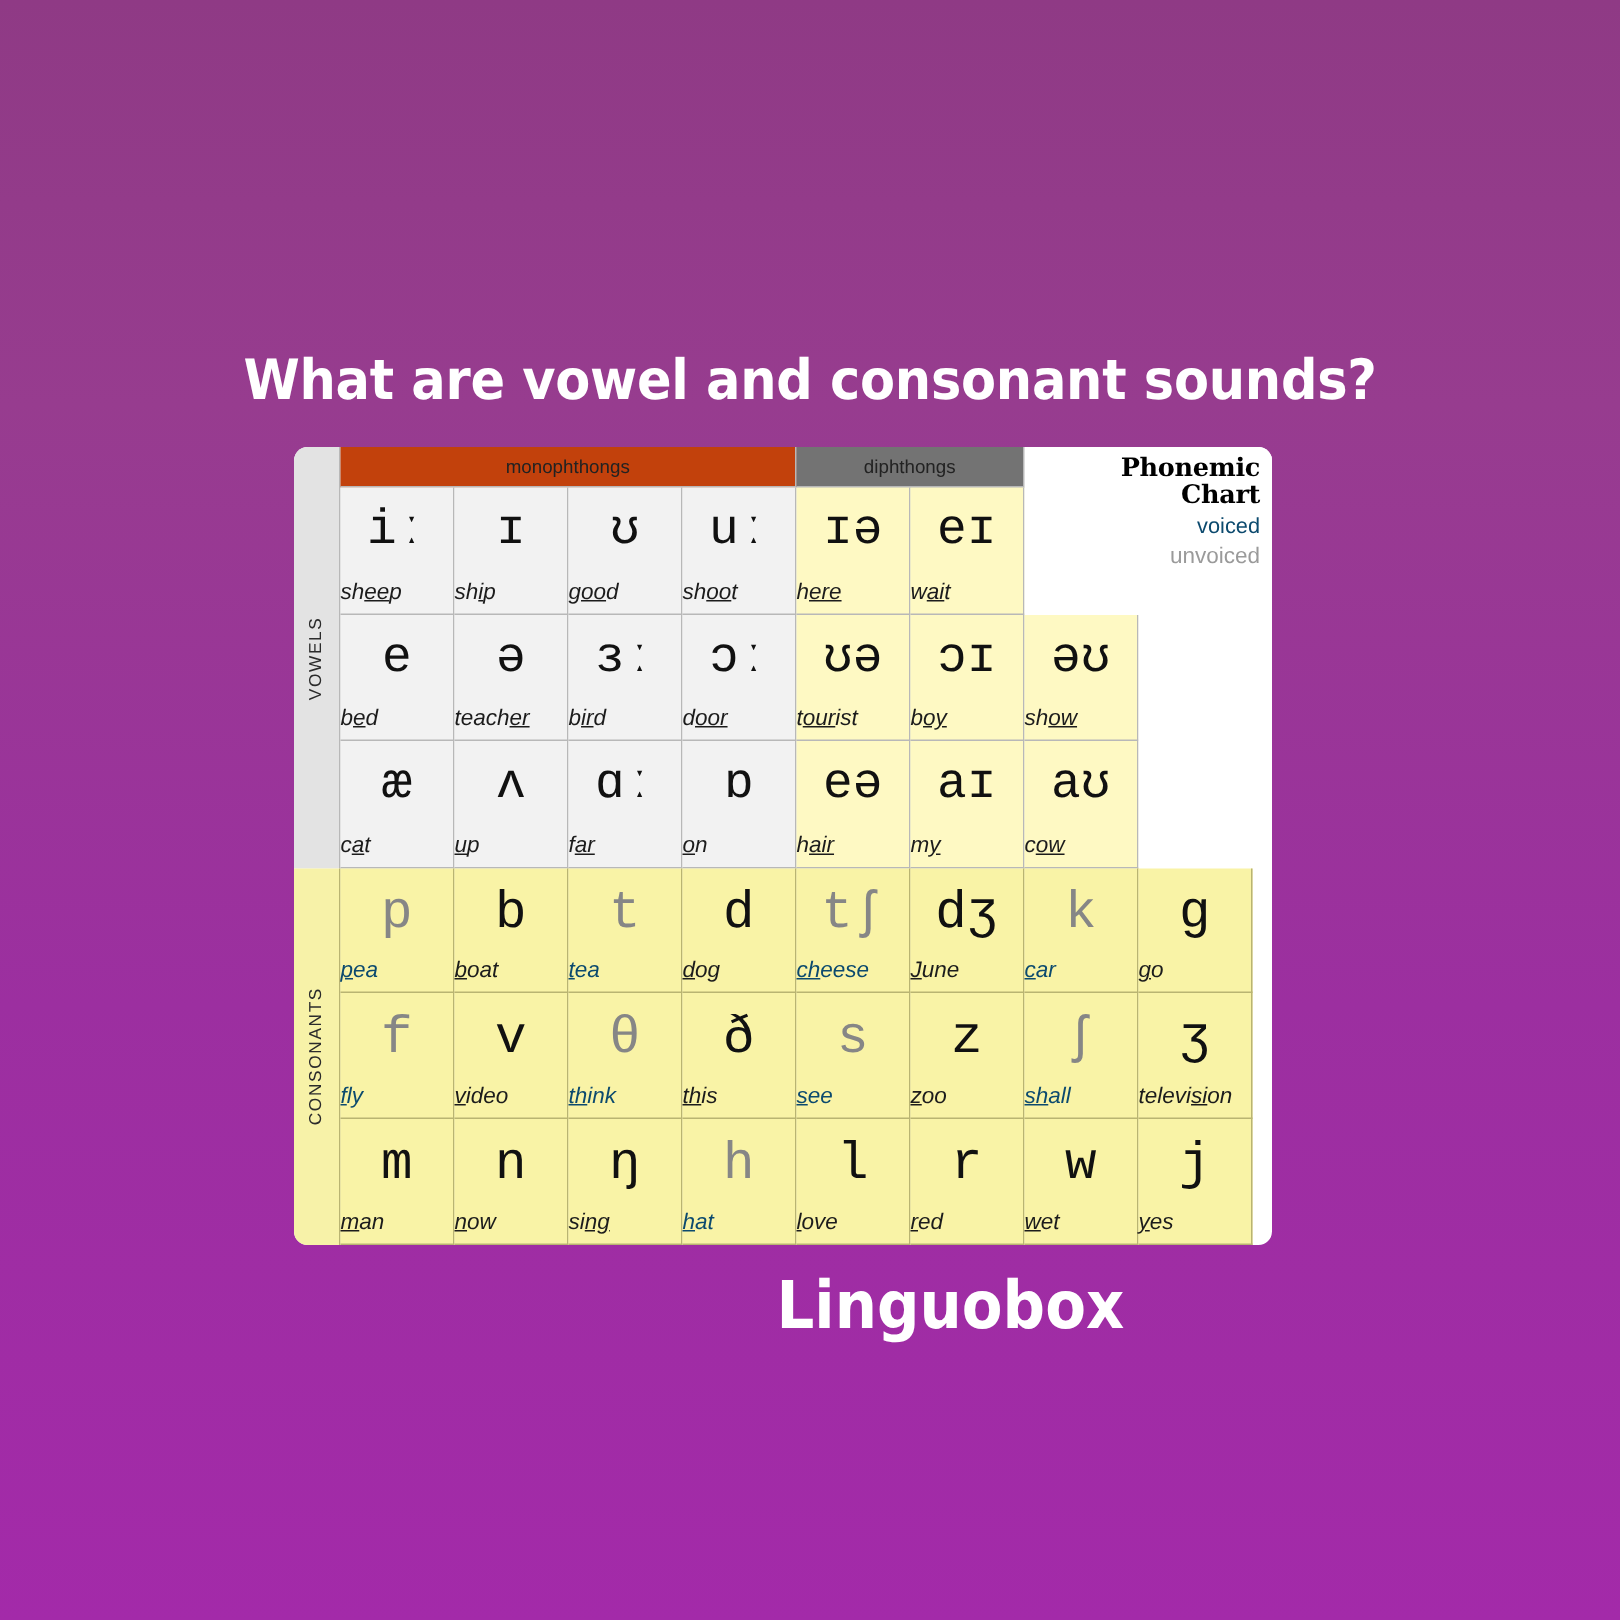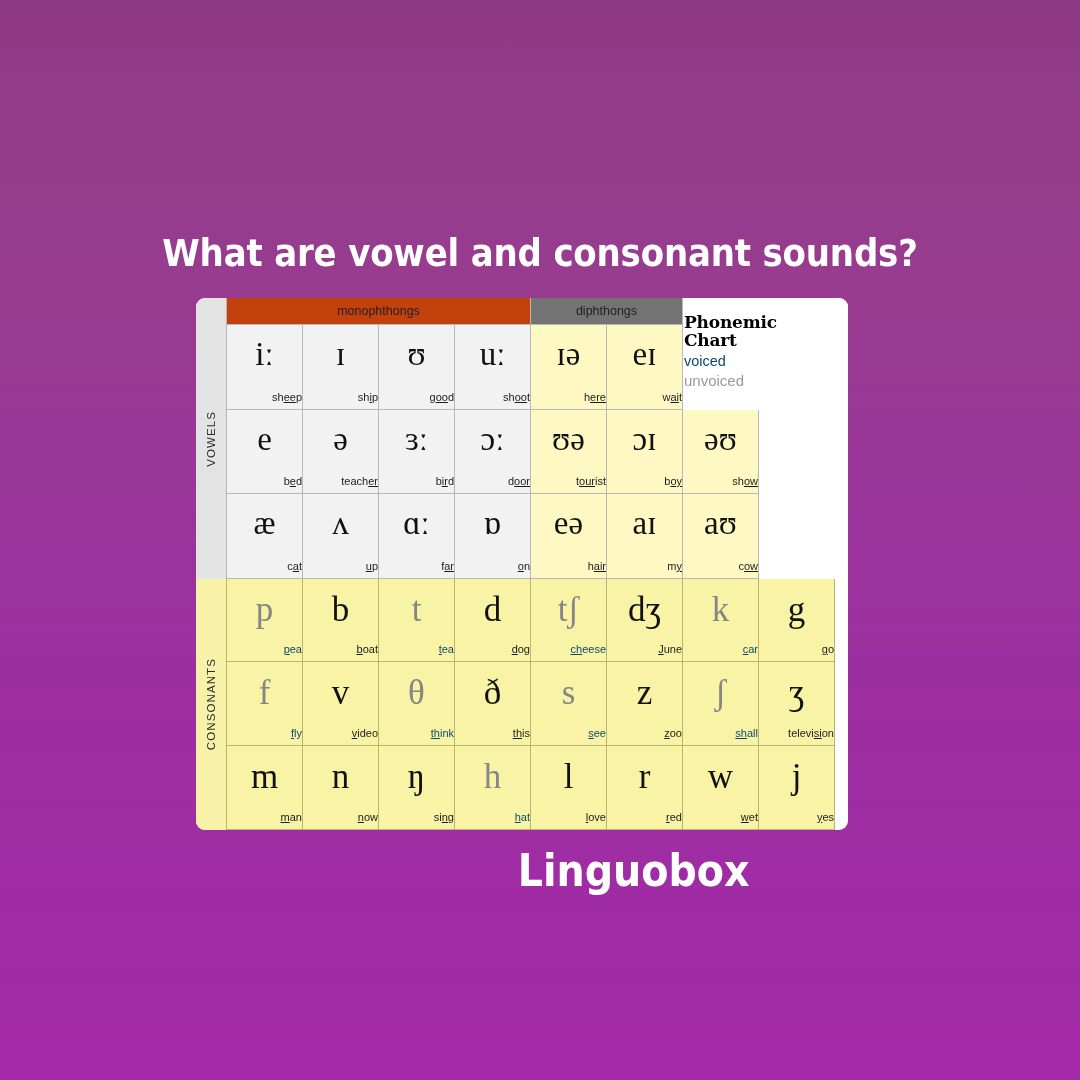--- a/index.html
+++ b/index.html
@@ -129,23 +129,23 @@
     flex: 1;
     background: #ffffff;
     border-right: none;
     border-bottom: none;
   }
 
   
   .legend-wrap {
     position: absolute;
     right: 4px;
-    top: 16px;
+    top: 6px;
     width: 160px;
-    text-align: left;
+    text-align: right;
     padding-right: 4px;
   }
   .legend-title {
     font-family: "DejaVu Serif", serif;
     font-weight: bold;
     font-size: 17px;
     color: #000;
     line-height: 1.03;
     letter-spacing: -0.2px;
   }
@@ -184,38 +184,39 @@
     border-right: none;
     border-bottom: none;
   }
 
   .bg-mono { background: #f2f2f2; }
   .bg-diph { background: #fef9c3; }
   .bg-white { background: #ffffff; }
   .bg-cons  { background: #f9f3a6; border-right-color:#b9b472; border-bottom-color:#b9b472; }
 
   .sym {
-    font-family: Liberation Serif, serif;
+    font-family: Liberation Mono, monospace;
     font-size: 33px;
     line-height: 1.18;
     color: #111111;
     font-weight: 400;
   }
   .sym.unvoiced { color: #868686; }
   .sym.cons { font-size: 35px; }
 
   .word {
     position: absolute;
     bottom: 6px;
     left: 0;
     width: 100%;
-    text-align: right;
-    font-size: 11px;
+    text-align: left;
+    font-size: 15px;
     color: #1c1c1c;
     white-space: nowrap;
+    font-style: italic;
   }
   .word.unvoiced { color: #0c4a6e; }
   .word u { text-decoration: underline; text-underline-offset: 1px; }
 </style>
 </head>
 <body>
 
 <div class="stage">
 
   <div class="title">What are vowel and consonant sounds?</div>

